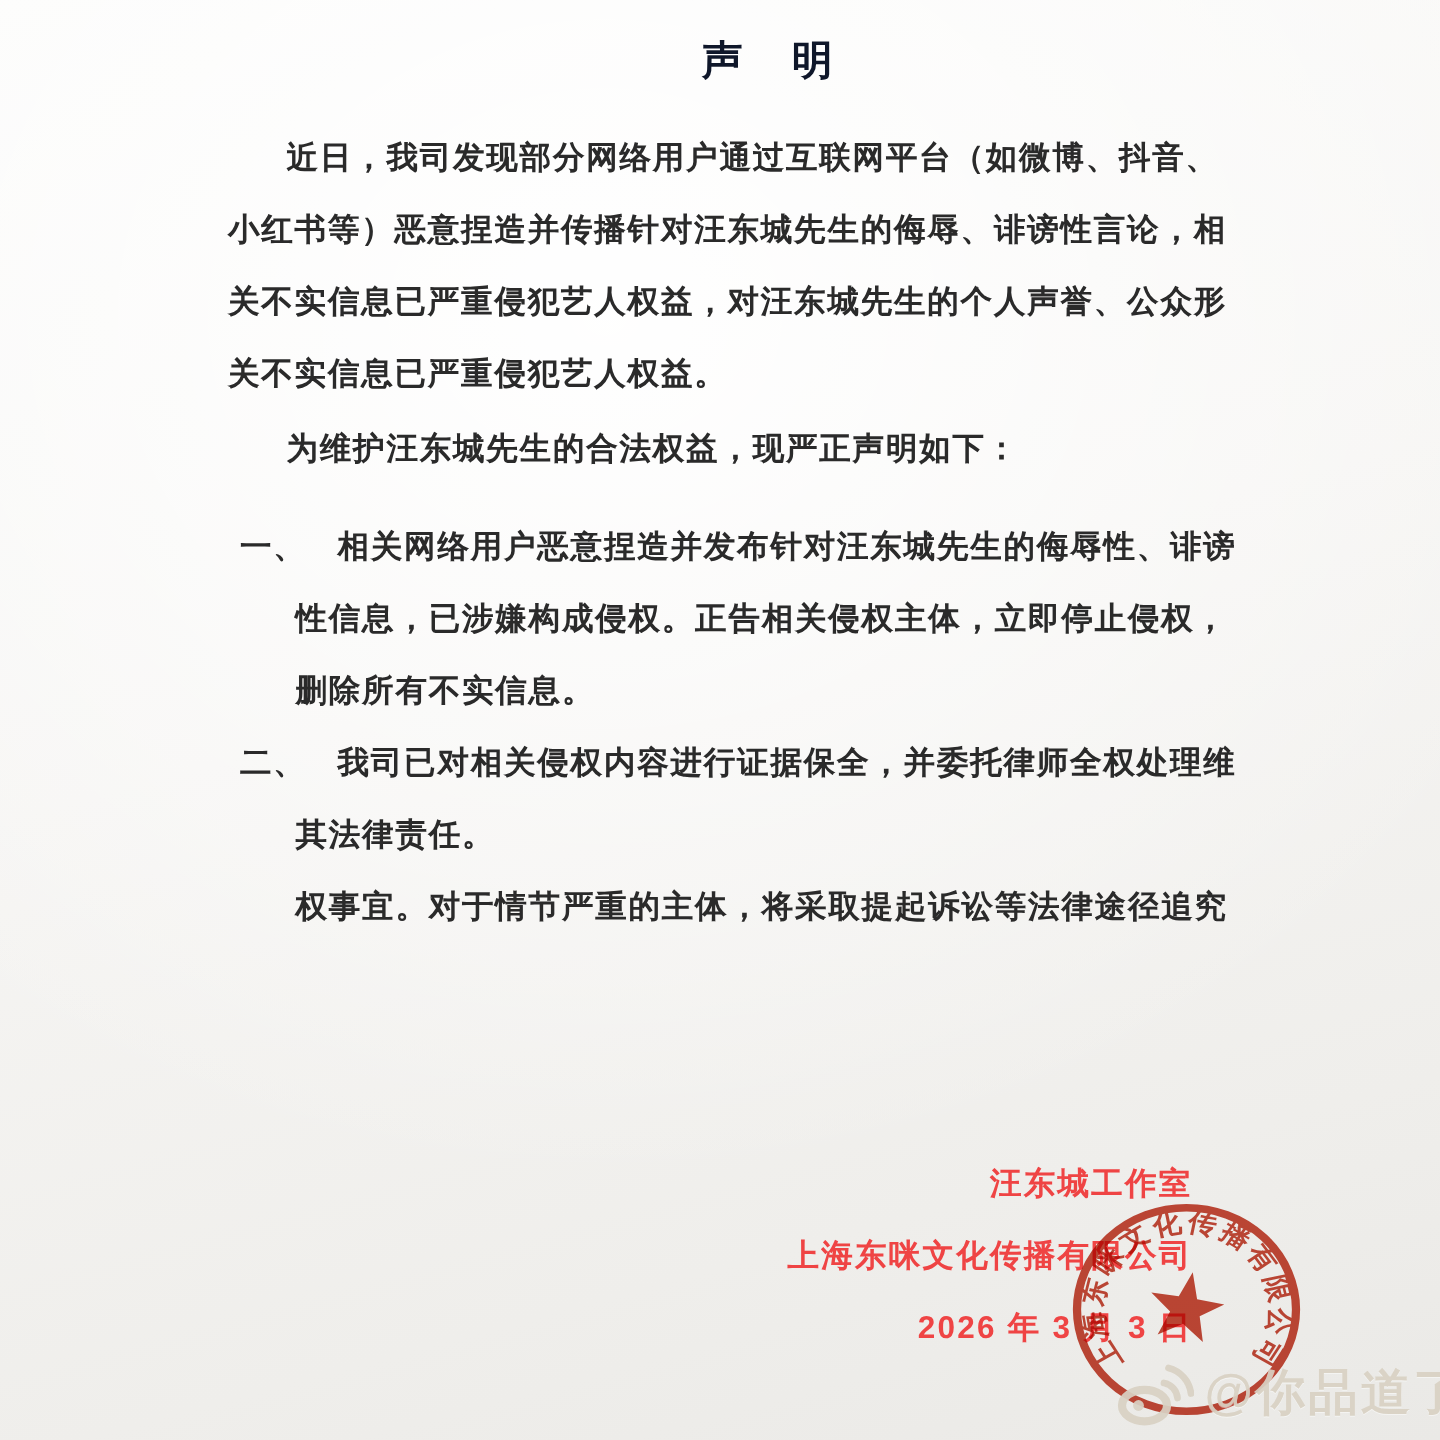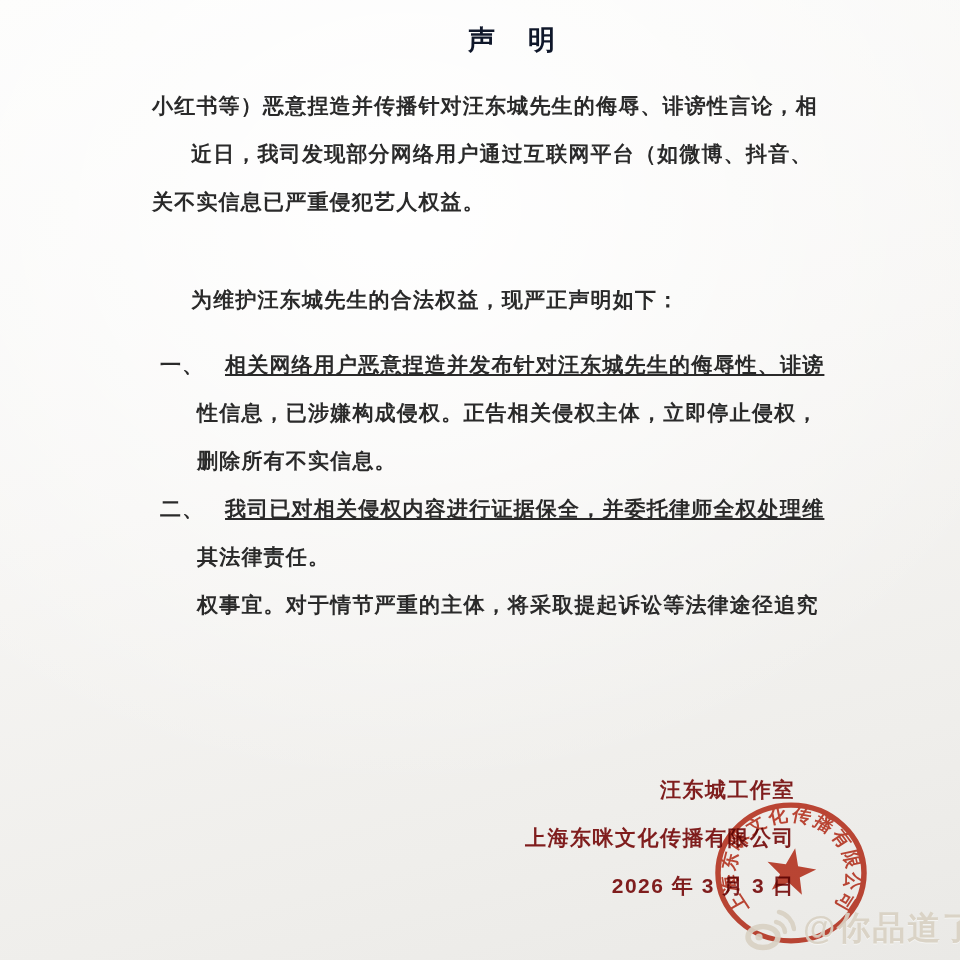--- a/index.html
+++ b/index.html
@@ -17,28 +17,28 @@
     letter-spacing:3px;
     padding-left:33px;
   }
   .block{position:absolute;left:152px;width:700px;color:#2a2a2a;
     font-size:21px;font-weight:600;letter-spacing:1.2px;}
   .line{height:48px;line-height:48px;white-space:nowrap;}
   .indent{padding-left:39px;}
   #p1{top:82px;}
   #p2{top:276px;}
   #list{top:341px;}
-  .item-first{padding-left:8px;text-decoration:underline;}
+  .item-first{padding-left:8px;}
   .marker{display:inline-block;width:65px;}
   .item-cont{padding-left:45px;}
   #closing{top:670px;}
   #closing .line{padding-left:30px;}
   .sig{
     position:absolute;right:165px;top:766px;text-align:right;
-    color:#7f1d1d;font-size:21px;font-weight:600;letter-spacing:1.5px;
+    color:#ef4444;font-size:21px;font-weight:600;letter-spacing:1.5px;
   }
   .sig-line{height:48px;line-height:48px;white-space:nowrap;}
   .stamp{
     position:absolute;left:706px;top:794px;width:170px;height:158px;
     mix-blend-mode:multiply;opacity:0.92;
   }
   .stamp text{font-family:"Liberation Sans","DejaVu Sans",sans-serif;
     font-weight:700;font-size:19px;letter-spacing:2.5px;}
   .watermark{
     position:absolute;left:744px;top:906px;display:flex;align-items:center;gap:7px;
@@ -50,22 +50,23 @@
   }
 </style>
 </head>
 <body>
 
 <div class="page">
 
   <h1 class="title">声　明</h1>
 
   <div class="block" id="p1">
+    <div class="line indent">近日，我司发现部分网络用户通过互联网平台（如微博、抖音、</div>
     <div class="line">小红书等）恶意捏造并传播针对汪东城先生的侮辱、诽谤性言论，相</div>
-    <div class="line indent">近日，我司发现部分网络用户通过互联网平台（如微博、抖音、</div>
+    <div class="line">关不实信息已严重侵犯艺人权益，对汪东城先生的个人声誉、公众形</div>
     <div class="line">关不实信息已严重侵犯艺人权益。</div>
   </div>
 
   <div class="block" id="p2">
     <div class="line indent">为维护汪东城先生的合法权益，现严正声明如下：</div>
   </div>
 
   <div class="block" id="list">
     <div class="line item-first">
       <span class="marker">一、</span><span>相关网络用户恶意捏造并发布针对汪东城先生的侮辱性、诽谤</span>

